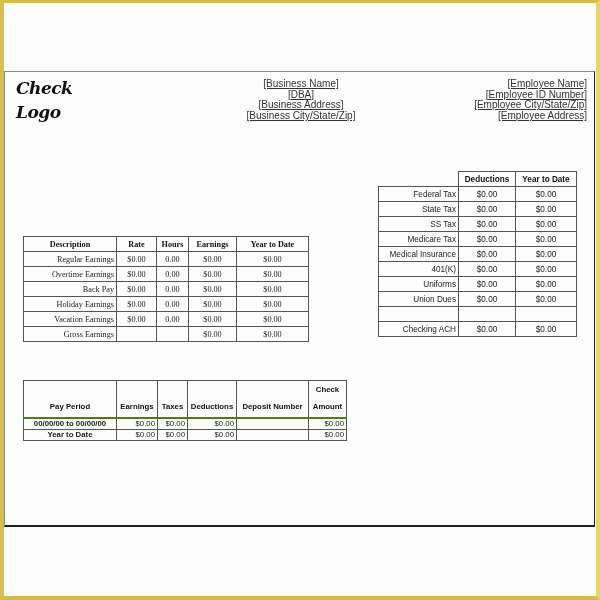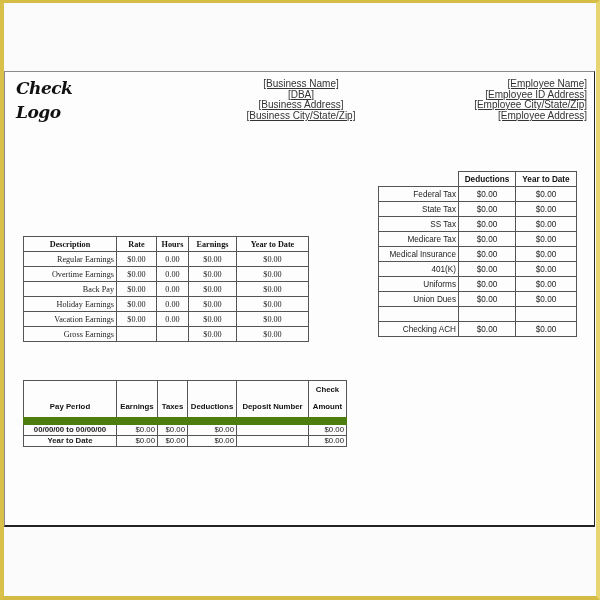--- a/index.html
+++ b/index.html
@@ -52,21 +52,21 @@
   .c { text-align:center; }
   .r { text-align:right; }
   .l { text-align:right; }
 
   #earn { left:23px; top:236px; width:285px;font-family:Liberation Serif, serif; }
   #ded { left:378px; top:171px; width:198px; }
   #ded td.blank-head { border-top:none; border-left:none; }
   #pay { left:23px; top:380px; width:323px; font-size:7.8px; }
   #pay th { vertical-align:bottom; height:34px; padding-bottom:2px; line-height:17px; }
   #pay td { height:10px; line-height:10px; }
-  #pay tr.first td { border-top:8px solid #4d7c0f; }
+  #pay tr.first td { border-top:2px solid #4d7c0f; }
   #pay td.bold { font-weight:bold; text-align:center; }
 </style>
 </head>
 <body>
 
 <div class="frame"></div>
 
 <div class="doc"></div>
 
 <div class="logo">
@@ -76,21 +76,21 @@
 
 <div class="biz">
   <div>[Business Name]</div>
   <div>[DBA]</div>
   <div>[Business Address]</div>
   <div>[Business City/State/Zip]</div>
 </div>
 
 <div class="emp">
   <div>[Employee Name]</div>
-  <div>[Employee ID Address]</div>
+  <div>[Employee ID Number]</div>
   <div>[Employee City/State/Zip]</div>
   <div>[Employee Address]</div>
 </div>
 
 <table class="grid" id="earn">
   <colgroup>
       <col style="width:93px">
       <col style="width:40px">
       <col style="width:32px">
       <col style="width:48px">

